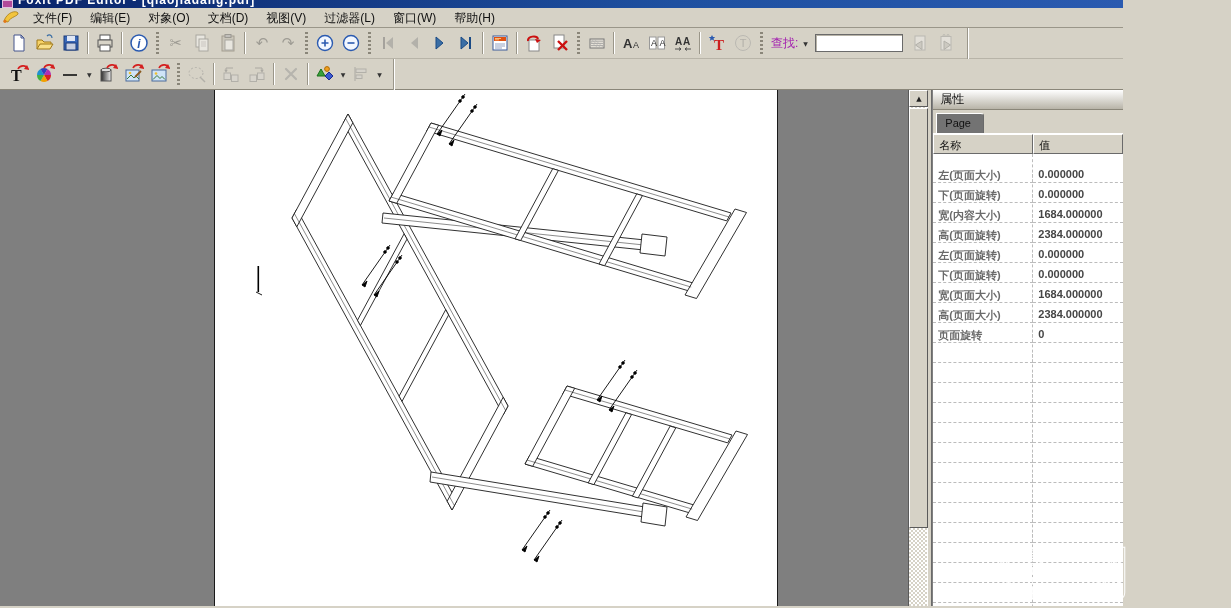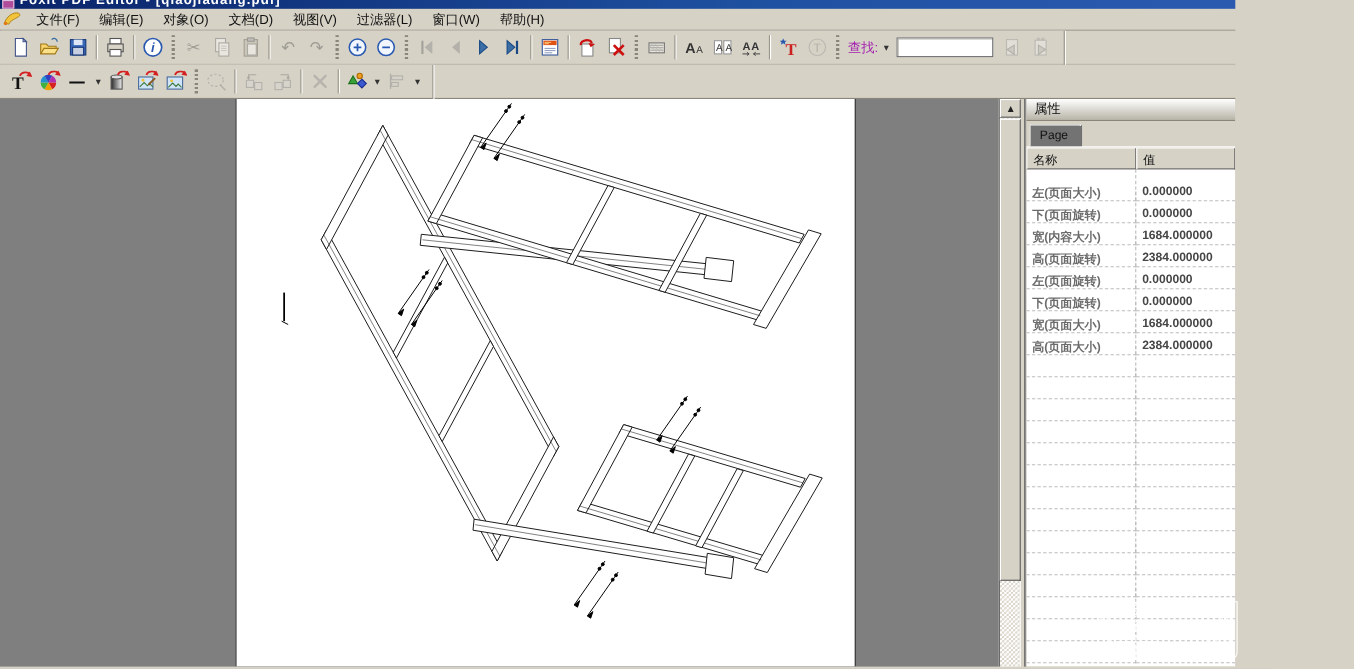--- a/index.html
+++ b/index.html
@@ -562,20 +562,24 @@
             </div>
             <div class="prow">
               <div class="cell c1">宽(页面大小)</div>
               <div class="cell c2">1684.000000</div>
             </div>
             <div class="prow">
               <div class="cell c1">高(页面大小)</div>
               <div class="cell c2">2384.000000</div>
             </div>
             <div class="prow">
+              <div class="cell c1">页面旋转</div>
+              <div class="cell c2">0</div>
+            </div>
+            <div class="prow">
               <div class="cell c1"></div>
               <div class="cell c2"></div>
             </div>
             <div class="prow">
               <div class="cell c1"></div>
               <div class="cell c2"></div>
             </div>
             <div class="prow">
               <div class="cell c1"></div>
               <div class="cell c2"></div>

